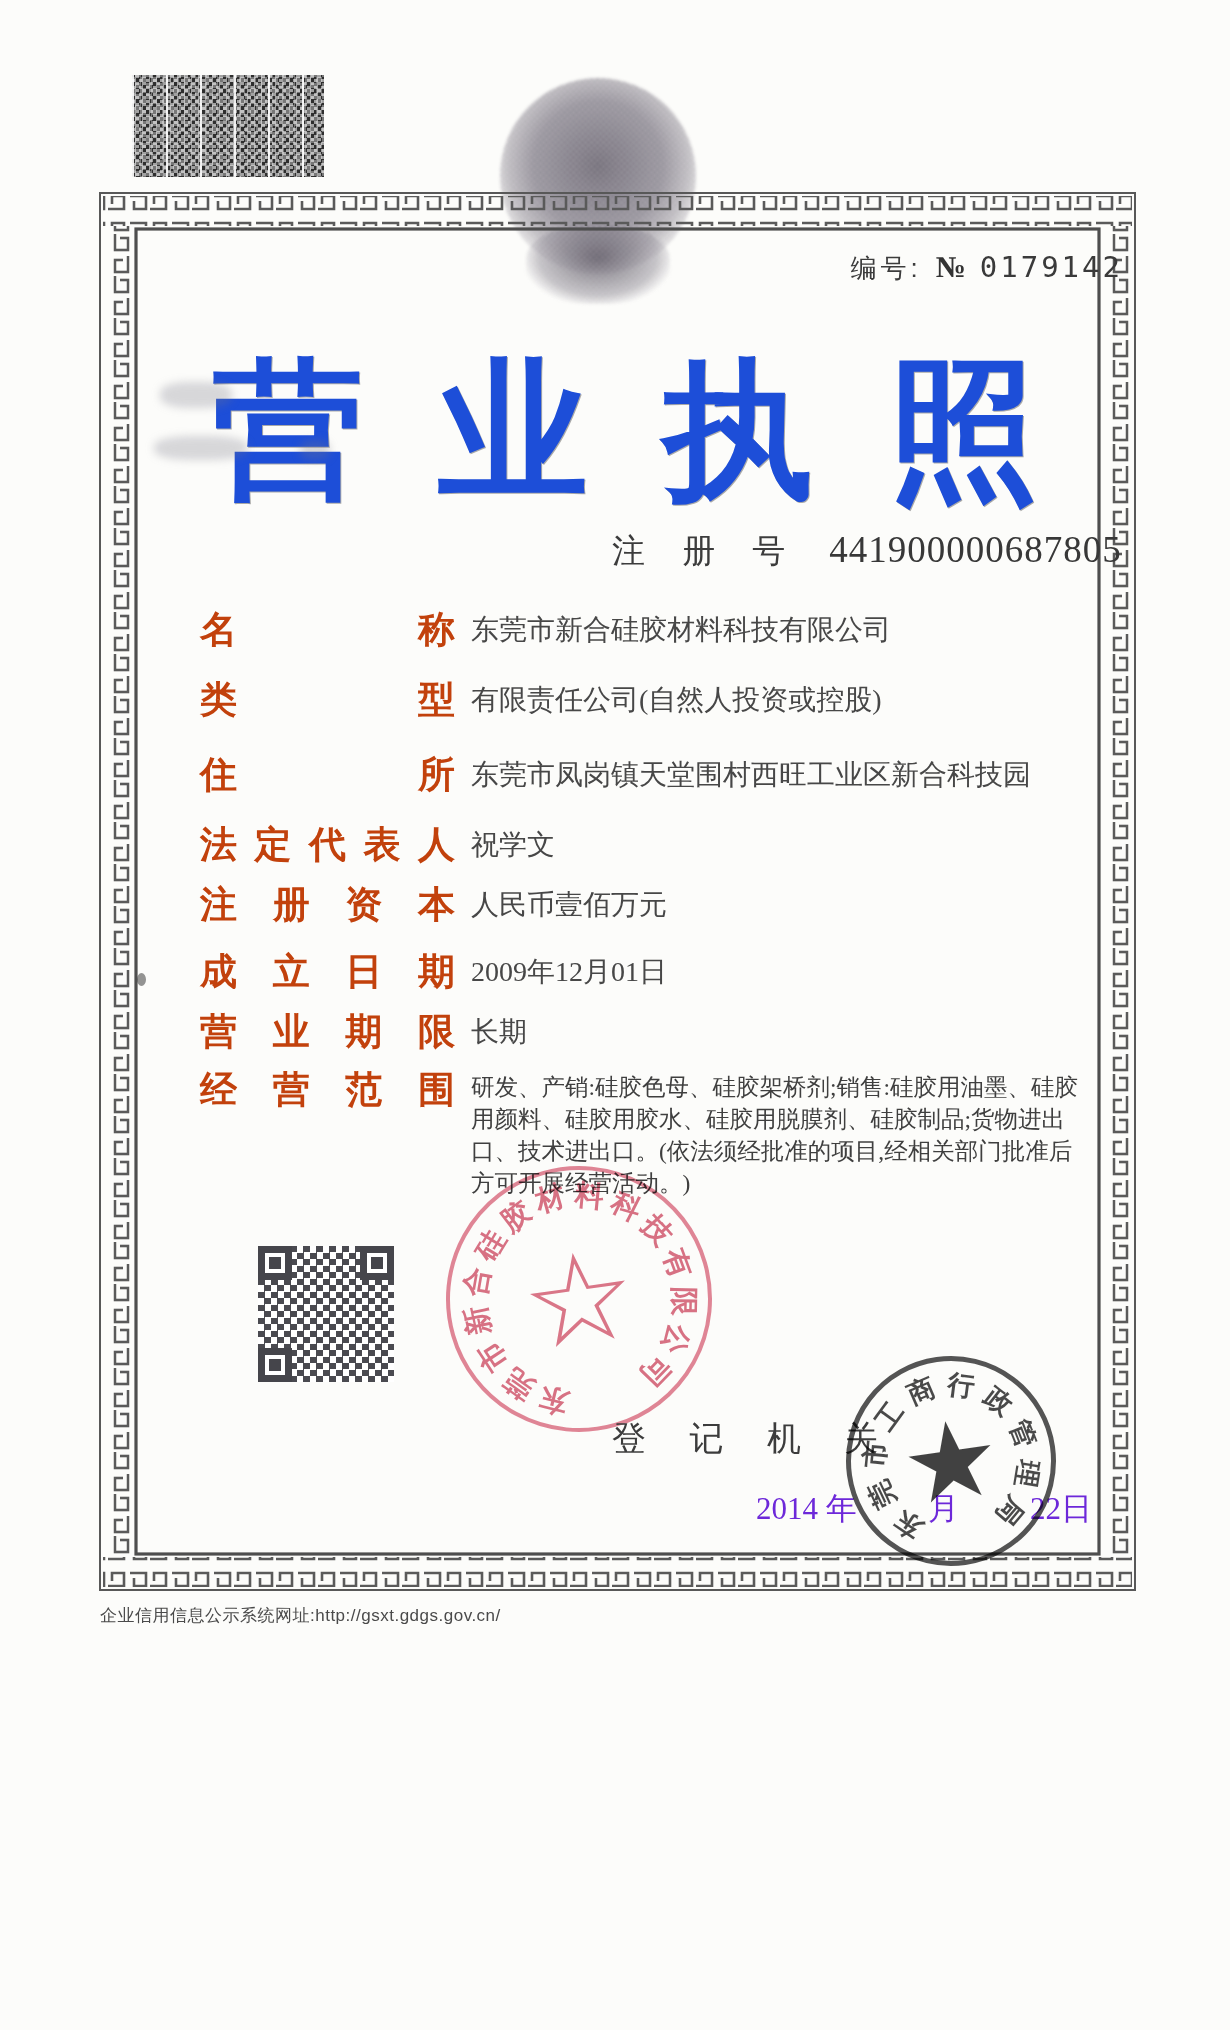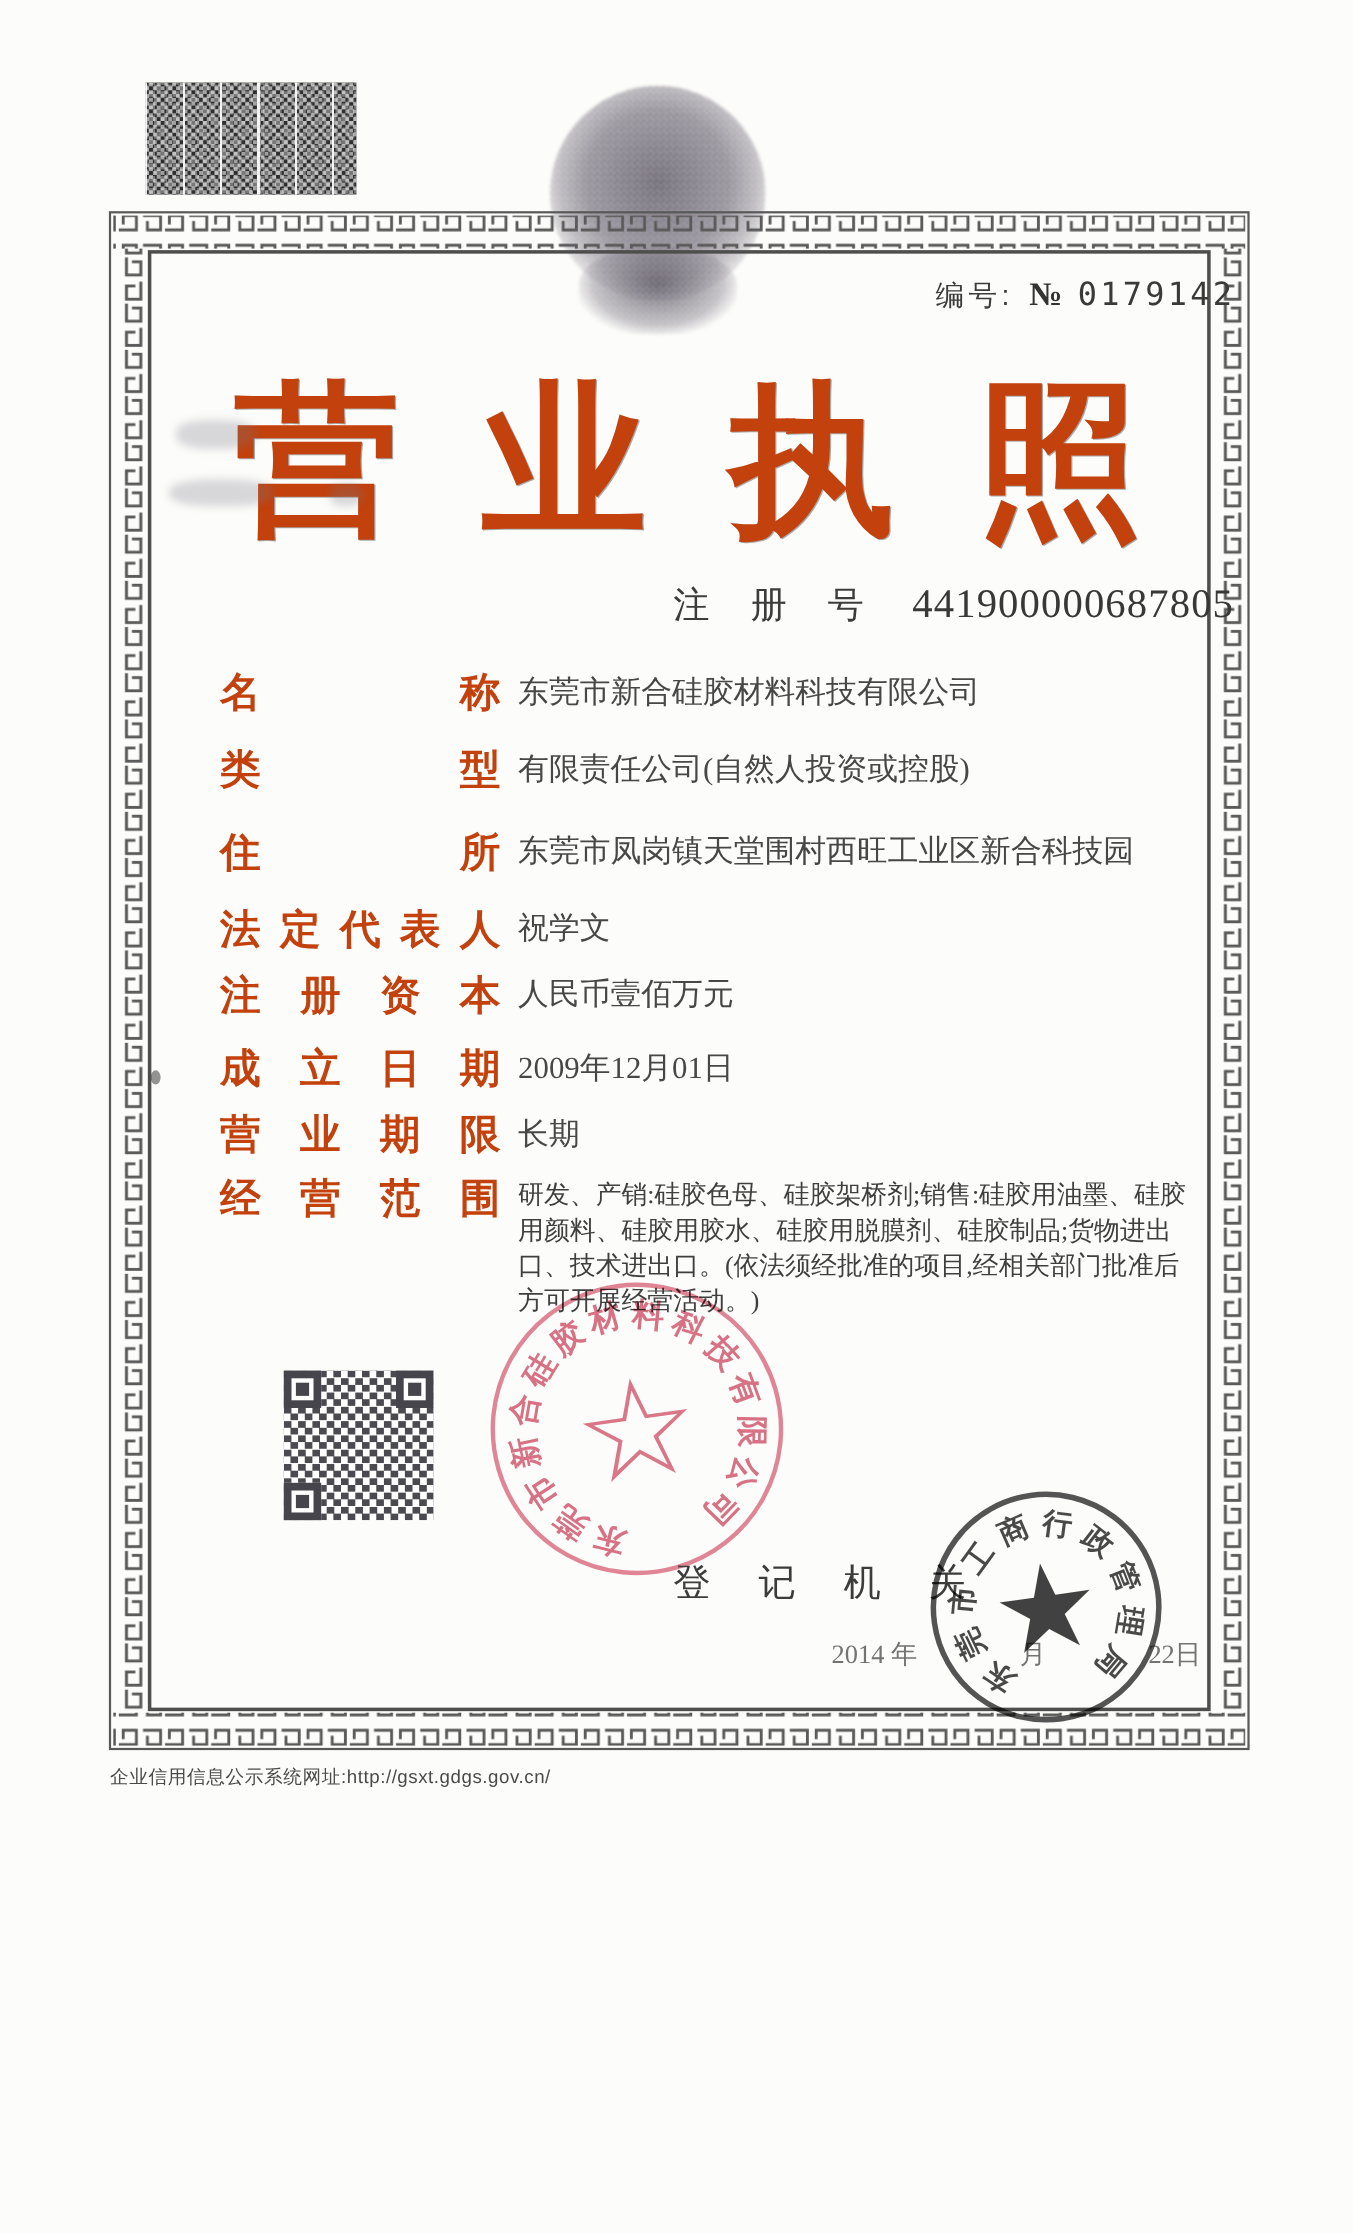--- a/index.html
+++ b/index.html
@@ -30,22 +30,22 @@
   
   .frame{position:absolute;left:0;top:0;pointer-events:none;}
 
   
   .serial{position:absolute;top:250px;right:128px;display:flex;align-items:baseline;gap:14px;}
   .serial-label{font-size:26px;letter-spacing:4px;color:#3c3c3c;}
   .serial-no-symbol{font-size:30px;font-weight:bold;font-family:"Liberation Serif",serif;color:#333;}
   .serial-number{font-size:29px;font-family:"DejaVu Sans Mono",monospace;letter-spacing:3px;color:#3a3a3a;}
 
   
-  .title{position:absolute;left:100px;right:100px;top:336px;margin:4px;text-align:center;
-    font-size:150px;line-height:1.05;font-weight:900;color:#c2410c;
+  .title{position:absolute;left:100px;right:100px;top:336px;margin:16px;text-align:center;
+    font-size:150px;line-height:1.05;font-weight:900;color:#1d4ed8;
     letter-spacing:.5em;text-indent:.5em;
     text-shadow:1px 1px 0 rgba(45,45,45,.4);}
 
   
   .regno{position:absolute;left:612px;top:528px;display:flex;align-items:baseline;gap:30px;}
   .regno-label{font-size:33px;letter-spacing:14px;color:#3c3c3c;}
   .regno-number{font-size:37px;font-family:"Liberation Serif",serif;color:#383838;letter-spacing:1px;}
 
   
   .fields{position:absolute;left:200px;top:0;width:900px;}
@@ -79,22 +79,22 @@
     transform:rotate(-16deg);mix-blend-mode:multiply;opacity:.88;}
   .red-ring{position:absolute;inset:0;border:4px solid rgba(214,84,108,.8);border-radius:50%;}
   .red-seal .arc-text{position:absolute;inset:0;font-weight:bold;font-size:29px;color:rgba(204,66,92,.85);}
   .red-star{position:absolute;inset:0;display:flex;align-items:center;justify-content:center;
     font-size:125px;color:rgba(208,72,98,.85);transform:rotate(8deg);}
 
   
   .registry-label{position:absolute;left:612px;top:1416px;font-size:34px;letter-spacing:17px;
     color:#3c3c3c;font-weight:500;}
   .issue-date{position:absolute;left:756px;top:1488px;width:336px;display:flex;
-    justify-content:space-between;align-items:baseline;font-size:24px;
-    font-family:"Liberation Serif",serif;color:#737373;}
+    justify-content:space-between;align-items:baseline;font-size:31px;
+    font-family:"Liberation Serif",serif;color:#6d28d9;}
 
   
   .black-seal{position:absolute;left:846px;top:1356px;width:210px;height:210px;
     transform:rotate(-8deg);mix-blend-mode:multiply;opacity:.9;}
   .black-ring{position:absolute;inset:0;border:5px solid rgba(32,32,32,.85);border-radius:50%;}
   .black-seal .arc-text{position:absolute;inset:0;font-weight:bold;font-size:27px;color:rgba(26,26,26,.88);}
   .black-star{position:absolute;inset:0;display:flex;align-items:center;justify-content:center;
     font-size:108px;color:rgba(22,22,22,.9);}
 
   .arc-ch{position:absolute;left:50%;top:50%;width:1em;height:1em;margin:-0.5em 0 0 -0.5em;

